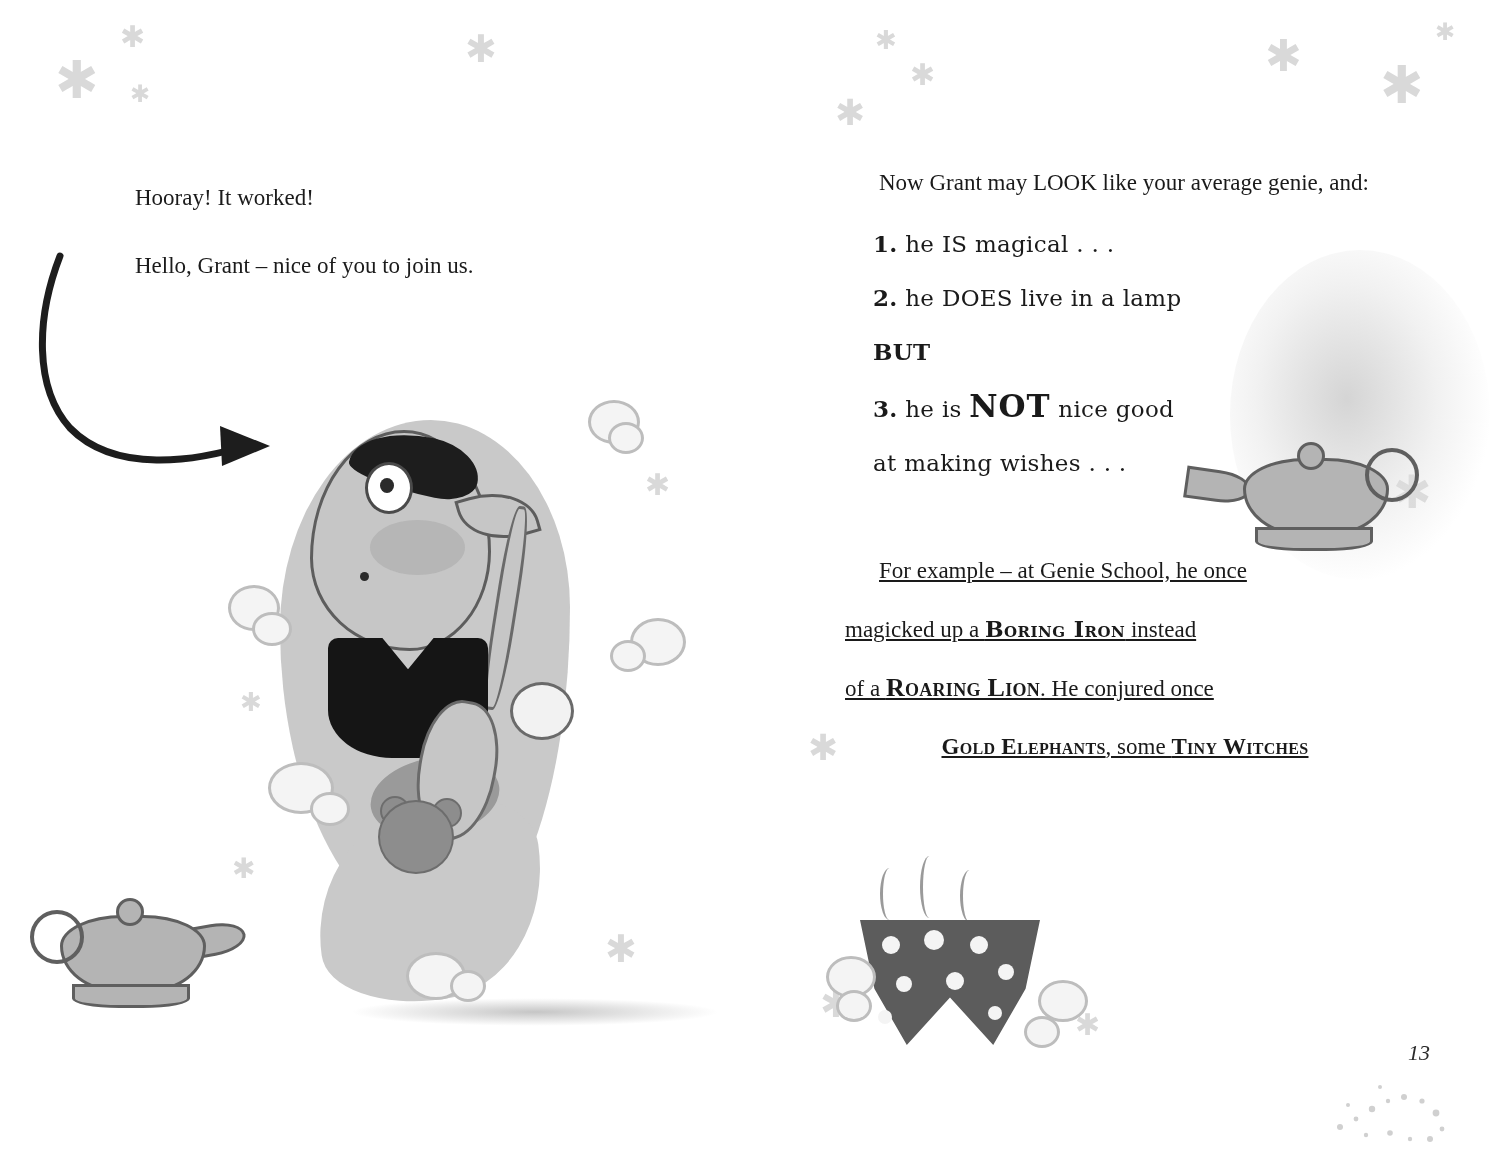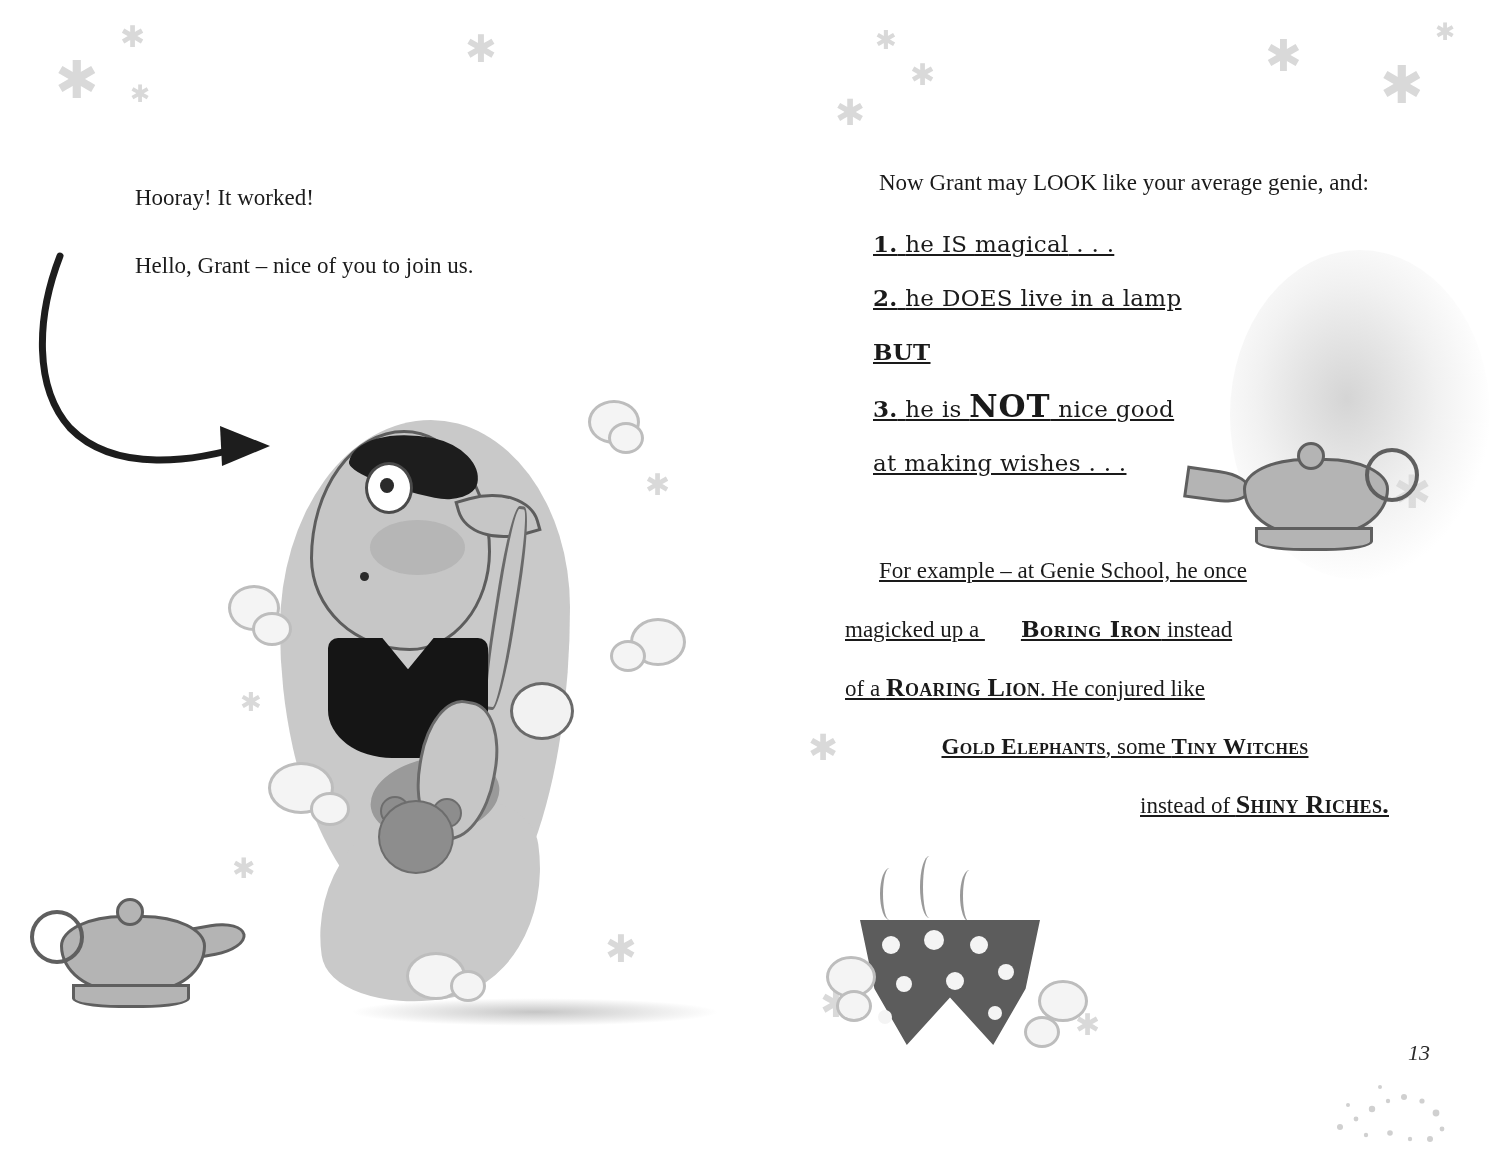--- a/index.html
+++ b/index.html
@@ -300,37 +300,35 @@
     margin: 0;
   }
   .indent { text-indent: 34px; }
   .list-block {
     margin-top: 6px;
     font-family: "DejaVu Serif", serif;
     font-size: 23px;
     line-height: 54px;
     letter-spacing: .3px;
     padding-left: 28px;
-    text-decoration: underline;
   }
   .list-block .big { font-size: 31px; font-weight: bold; letter-spacing: 1px; }
   .list-block .bold { font-weight: bold; }
   .example-block {
     margin-top: 52px;
     font-size: 23px;
     line-height: 58px;
     text-decoration: underline;
   }
   .sc-bold {
     font-family: "DejaVu Serif", serif;
     font-weight: bold;
     font-variant: small-caps;
     font-size: 22px;
     letter-spacing: .5px;
-    margin-left: 36px;
   }
   .sc-plain {
     font-variant: small-caps;
     font-weight: bold;
     font-size: 23px;
     letter-spacing: .3px;
   }
   .chunky {
     font-family: "DejaVu Sans", sans-serif;
     font-weight: bold;
@@ -509,27 +507,24 @@
         <span>at making wishes . . .</span>
       </div>
     </div>
 
     <div class="example-block">
       <div class="indent">For example – at Genie School, he once</div>
       <div>
         <span>magicked up a </span><span class="sc-bold">Boring Iron</span><span> instead</span>
       </div>
       <div>
-        <span>of a </span><span class="sc-plain" style="font-size:26px;">Roaring Lion</span><span>. He conjured like</span>
+        <span>of a </span><span class="sc-plain" style="font-size:26px;">Roaring Lion</span><span>. He conjured once</span>
       </div>
       <div class="center-line">
         <span class="sc-plain">Gold Elephants</span><span>, some </span><span class="sc-plain">Tiny Witches</span>
-      </div>
-      <div class="right-line">
-        <span>instead of </span><span class="sc-plain" style="font-size:26px;">Shiny Riches.</span>
       </div>
     </div>
   </div>
 
   <div class="lamp-right">
     <div class="lamp-spout" style="left:-30px;top:40px;transform:rotate(8deg);"></div>
     <div class="lamp-body" style="left:28px;top:28px;"></div>
     <div class="lamp-base" style="left:40px;top:97px;"></div>
     <div class="lamp-knob" style="left:82px;top:12px;"></div>
     <div class="lamp-handle" style="left:150px;top:18px;"></div>

